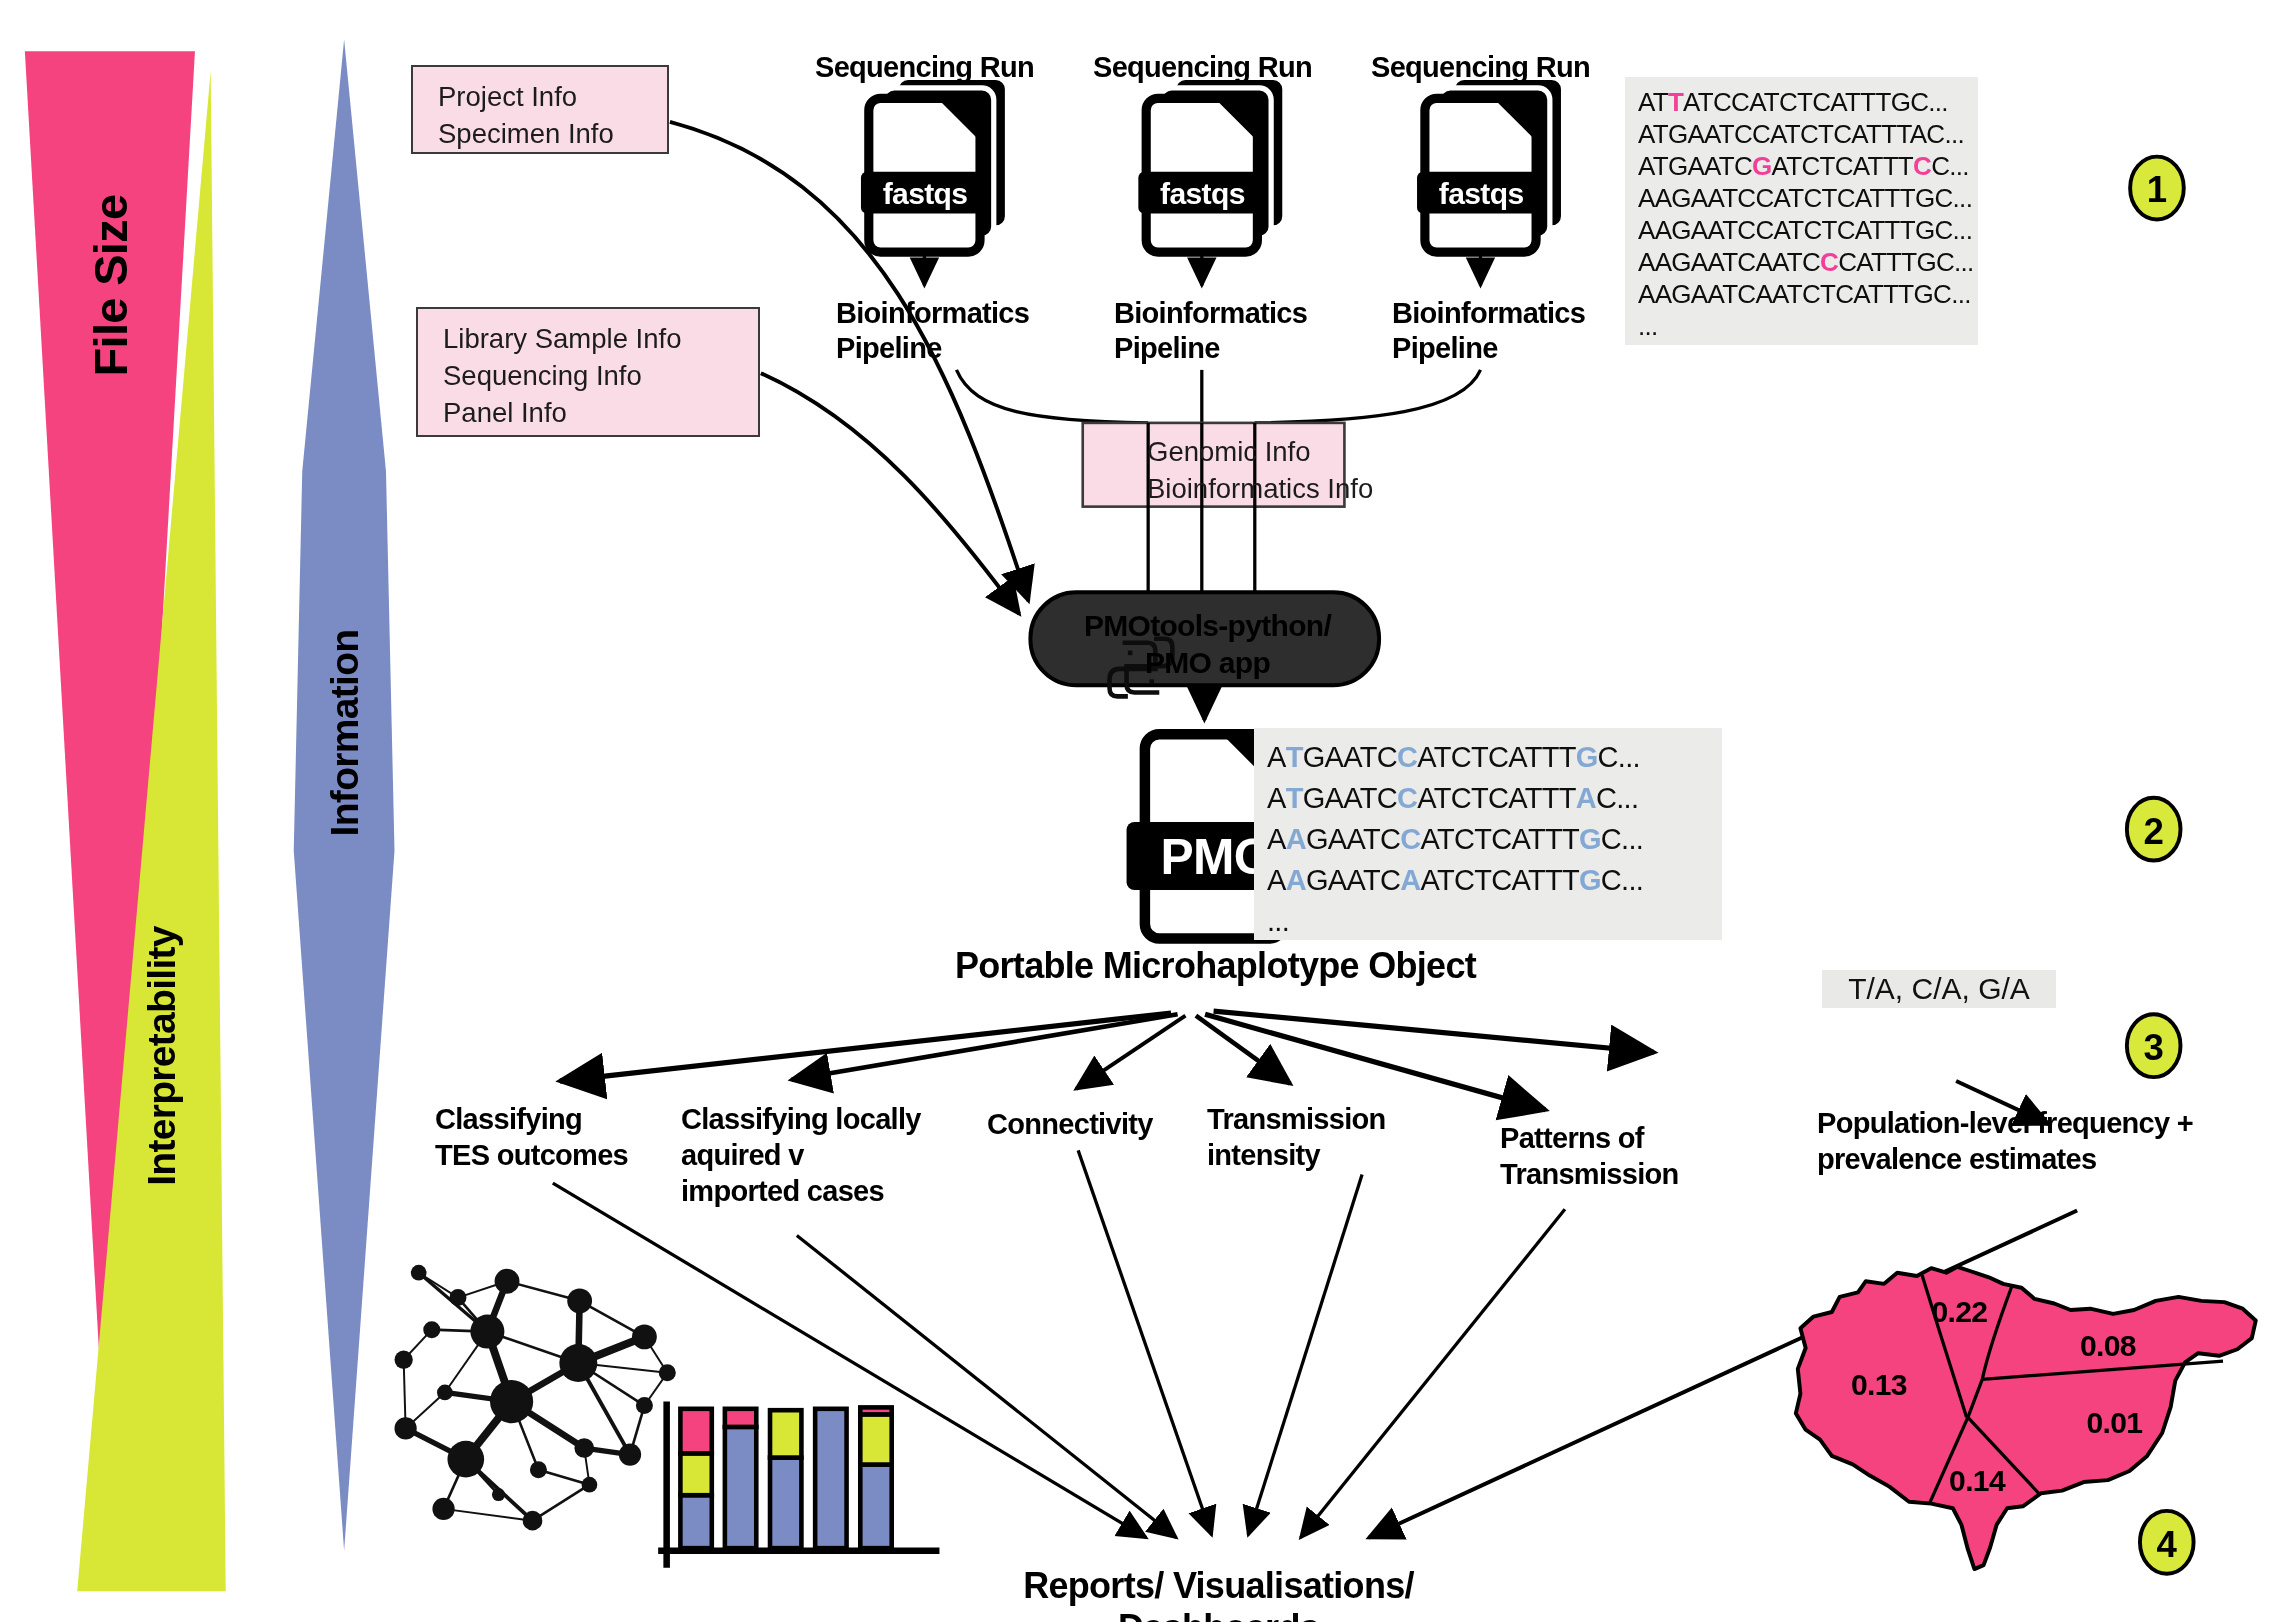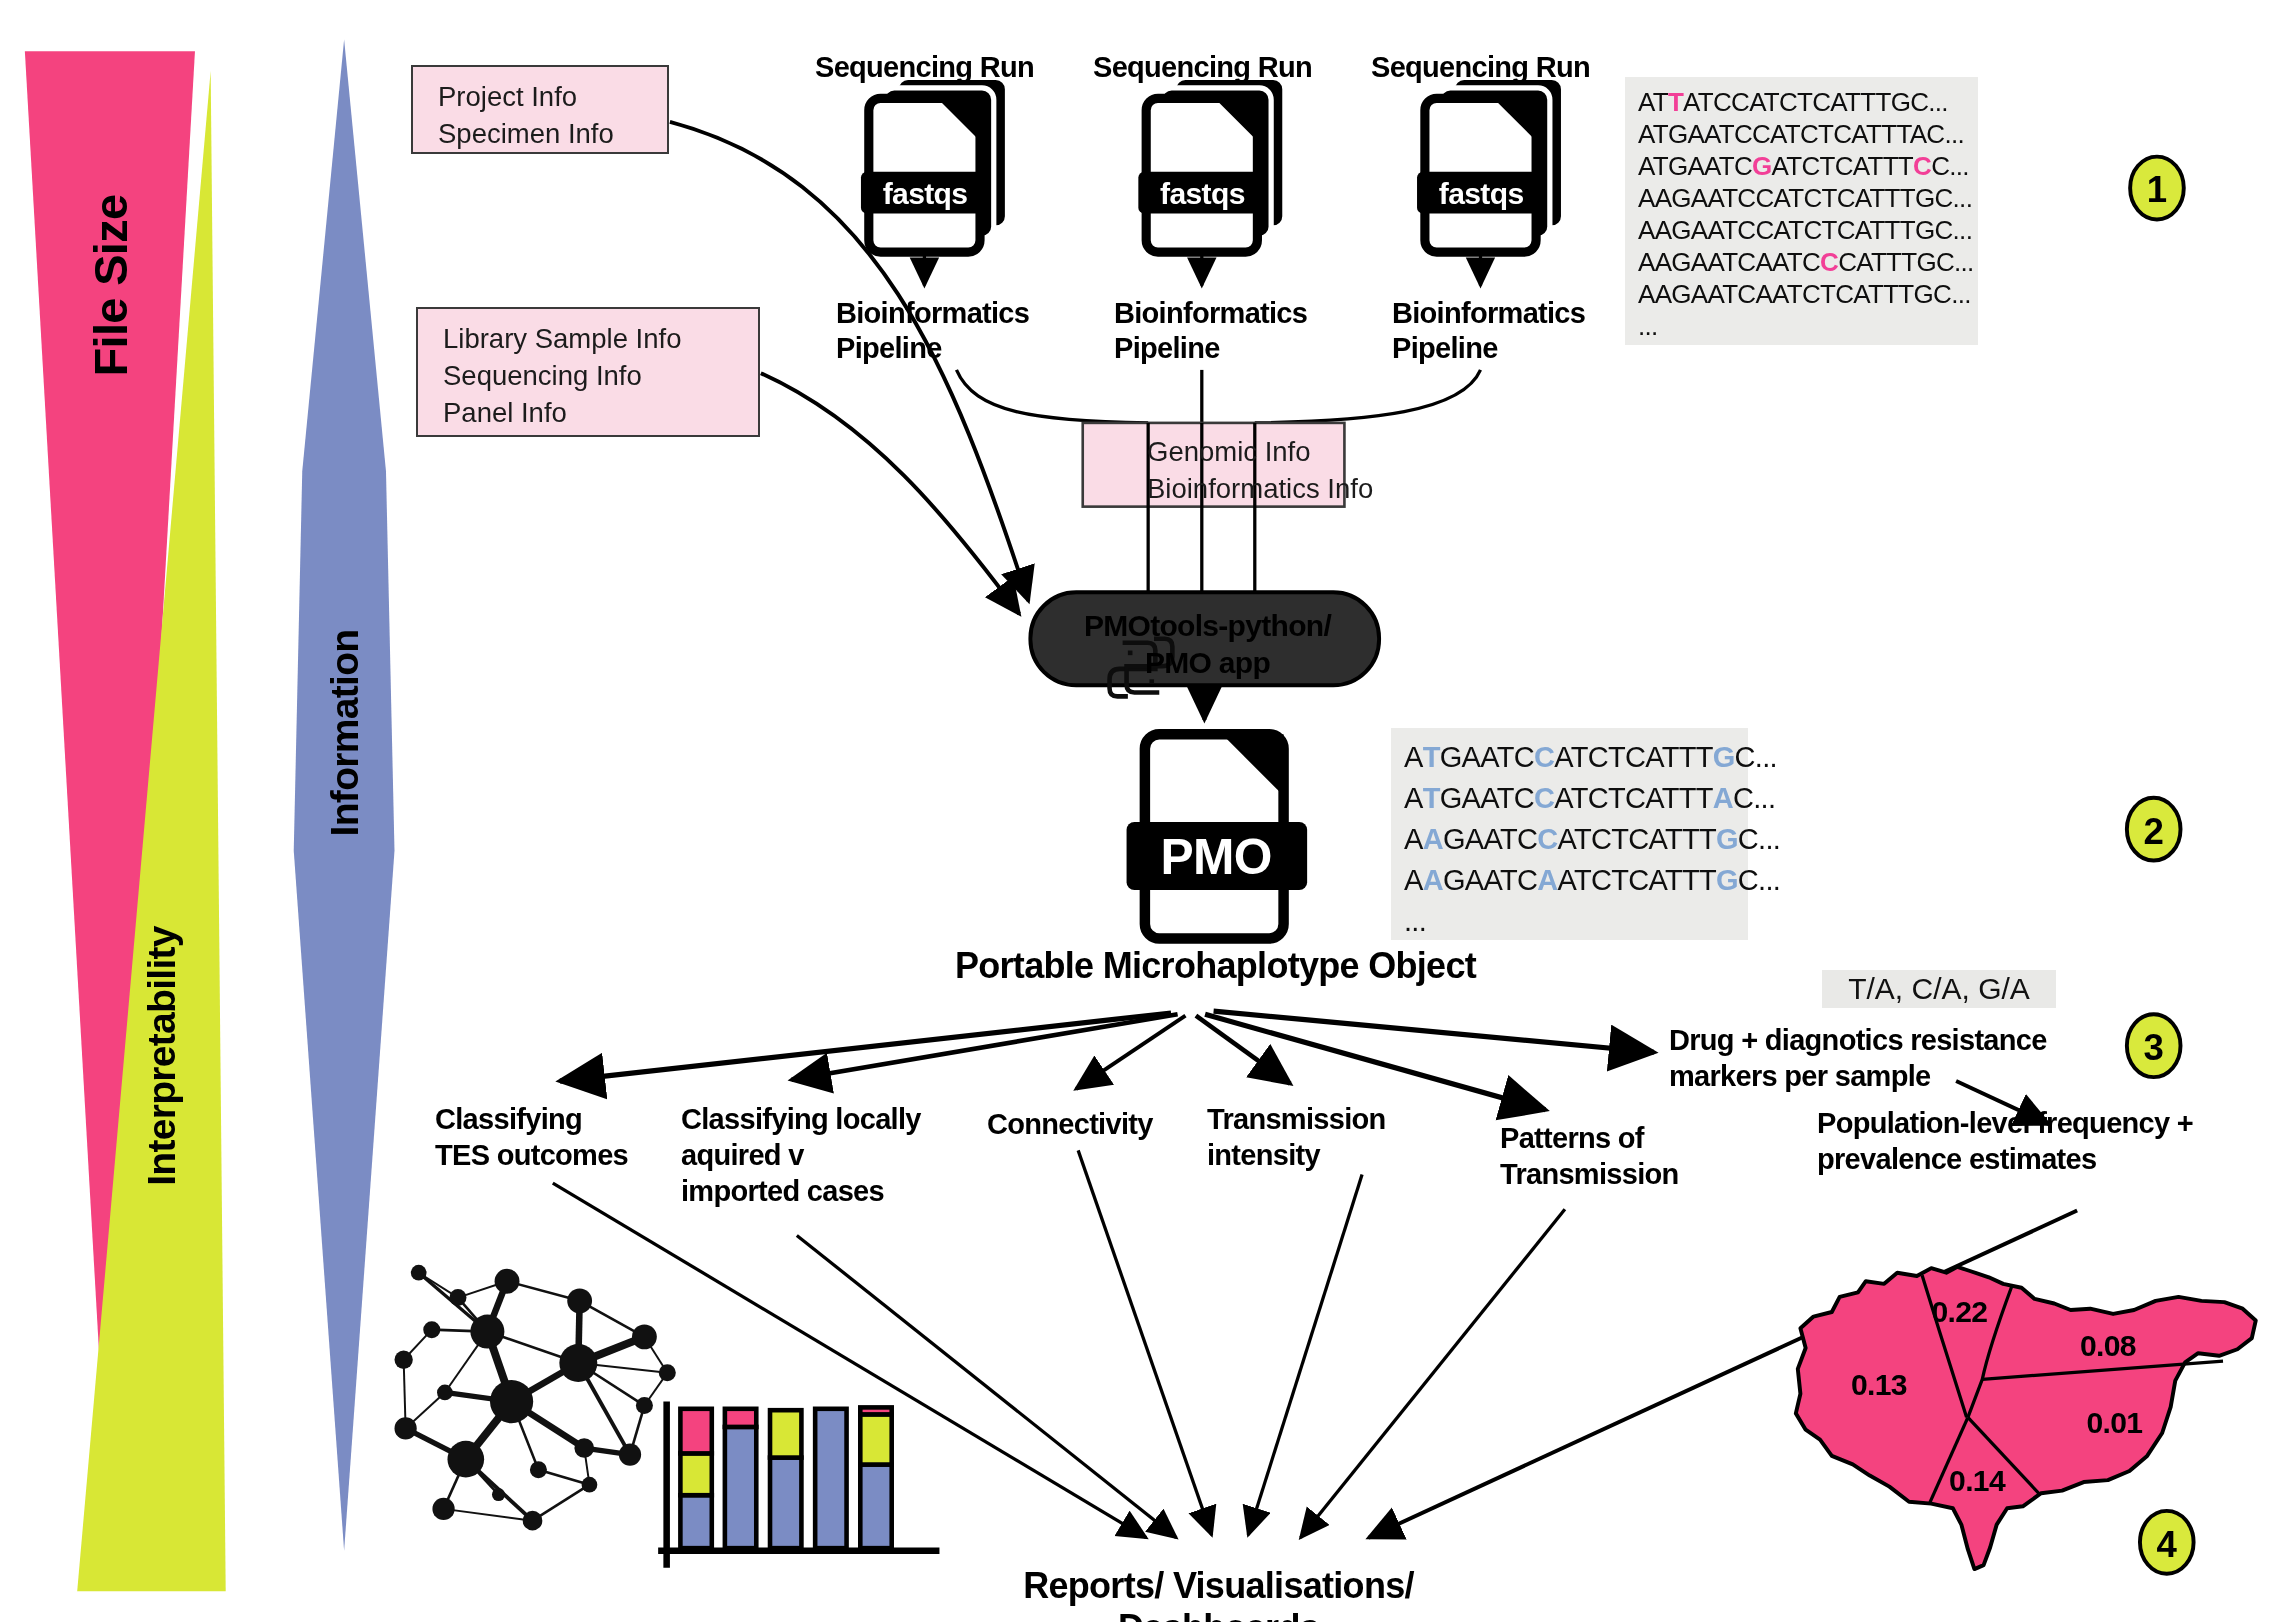--- a/index.html
+++ b/index.html
@@ -265,21 +265,21 @@
   <div class="abs seqblock" id="seq1" style="left:1625px;top:77px;width:353px;height:268px;">
       <div><span>AT</span><span class="hl" style="color: rgb(242, 63, 151);">T</span><span>ATCCATCTCATTTGC...</span></div>
       <div><span>ATGAATCCATCTCATTTAC...</span></div>
       <div><span>ATGAATC</span><span class="hl" style="color: rgb(242, 63, 151);">G</span><span>ATCTCATTT</span><span class="hl" style="color: rgb(242, 63, 151);">C</span><span>C...</span></div>
       <div><span>AAGAATCCATCTCATTTGC...</span></div>
       <div><span>AAGAATCCATCTCATTTGC...</span></div>
       <div><span>AAGAATCAATC</span><span class="hl" style="color: rgb(242, 63, 151);">C</span><span>CATTTGC...</span></div>
       <div><span>AAGAATCAATCTCATTTGC...</span></div>
       <div><span>...</span></div>
     </div>
-  <div class="abs seqblock big" id="seq2" style="left:1391px;top:728px;width:357px;height:212px;">
+  <div class="abs seqblock big" id="seq2" style="left:1254px;top:728px;width:468px;height:212px;">
       <div><span>A</span><span class="hl" style="color: rgb(132, 168, 212);">T</span><span>GAATC</span><span class="hl" style="color: rgb(132, 168, 212);">C</span><span>ATCTCATTT</span><span class="hl" style="color: rgb(132, 168, 212);">G</span><span>C...</span></div>
       <div><span>A</span><span class="hl" style="color: rgb(132, 168, 212);">T</span><span>GAATC</span><span class="hl" style="color: rgb(132, 168, 212);">C</span><span>ATCTCATTT</span><span class="hl" style="color: rgb(132, 168, 212);">A</span><span>C...</span></div>
       <div><span>A</span><span class="hl" style="color: rgb(132, 168, 212);">A</span><span>GAATC</span><span class="hl" style="color: rgb(132, 168, 212);">C</span><span>ATCTCATTT</span><span class="hl" style="color: rgb(132, 168, 212);">G</span><span>C...</span></div>
       <div><span>A</span><span class="hl" style="color: rgb(132, 168, 212);">A</span><span>GAATC</span><span class="hl" style="color: rgb(132, 168, 212);">A</span><span>ATCTCATTT</span><span class="hl" style="color: rgb(132, 168, 212);">G</span><span>C...</span></div>
       <div><span>...</span></div>
     </div>
 
   <div class="abs caption" style="left:954px;top:945px;width:523px;">Portable Microhaplotype Object</div>
 
   <div class="abs alleles" style="left:1822px;top:970px;width:234px;">T/A, C/A, G/A</div>
@@ -287,20 +287,18 @@
   <div class="abs outlabel ml" style="left:435px;top:1101px;width:275px;">Classifying
 TES outcomes</div>
   <div class="abs outlabel ml" style="left:681px;top:1101px;width:288px;">Classifying locally
 aquired v
 imported cases</div>
   <div class="abs outlabel ml" style="left:987px;top:1106px;width:222px;">Connectivity</div>
   <div class="abs outlabel ml" style="left:1207px;top:1101px;width:222px;">Transmission
 intensity</div>
   <div class="abs outlabel ml" style="left:1500px;top:1120px;width:236px;">Patterns of
 Transmission</div>
-  <div class="abs outlabel ml" style="left:1669px;top:1022px;width:445px;">Drug + diagnotics resistance
-markers per sample</div>
   <div class="abs outlabel ml" style="left:1817px;top:1105px;width:458px;">Population-level frequency +
 prevalence estimates</div>
 
   <div class="abs caption" style="left:924px;top:1565px;width:589px;">Reports/ Visualisations/ Dashboards</div>
 </div>
 
 
 </body></html>

